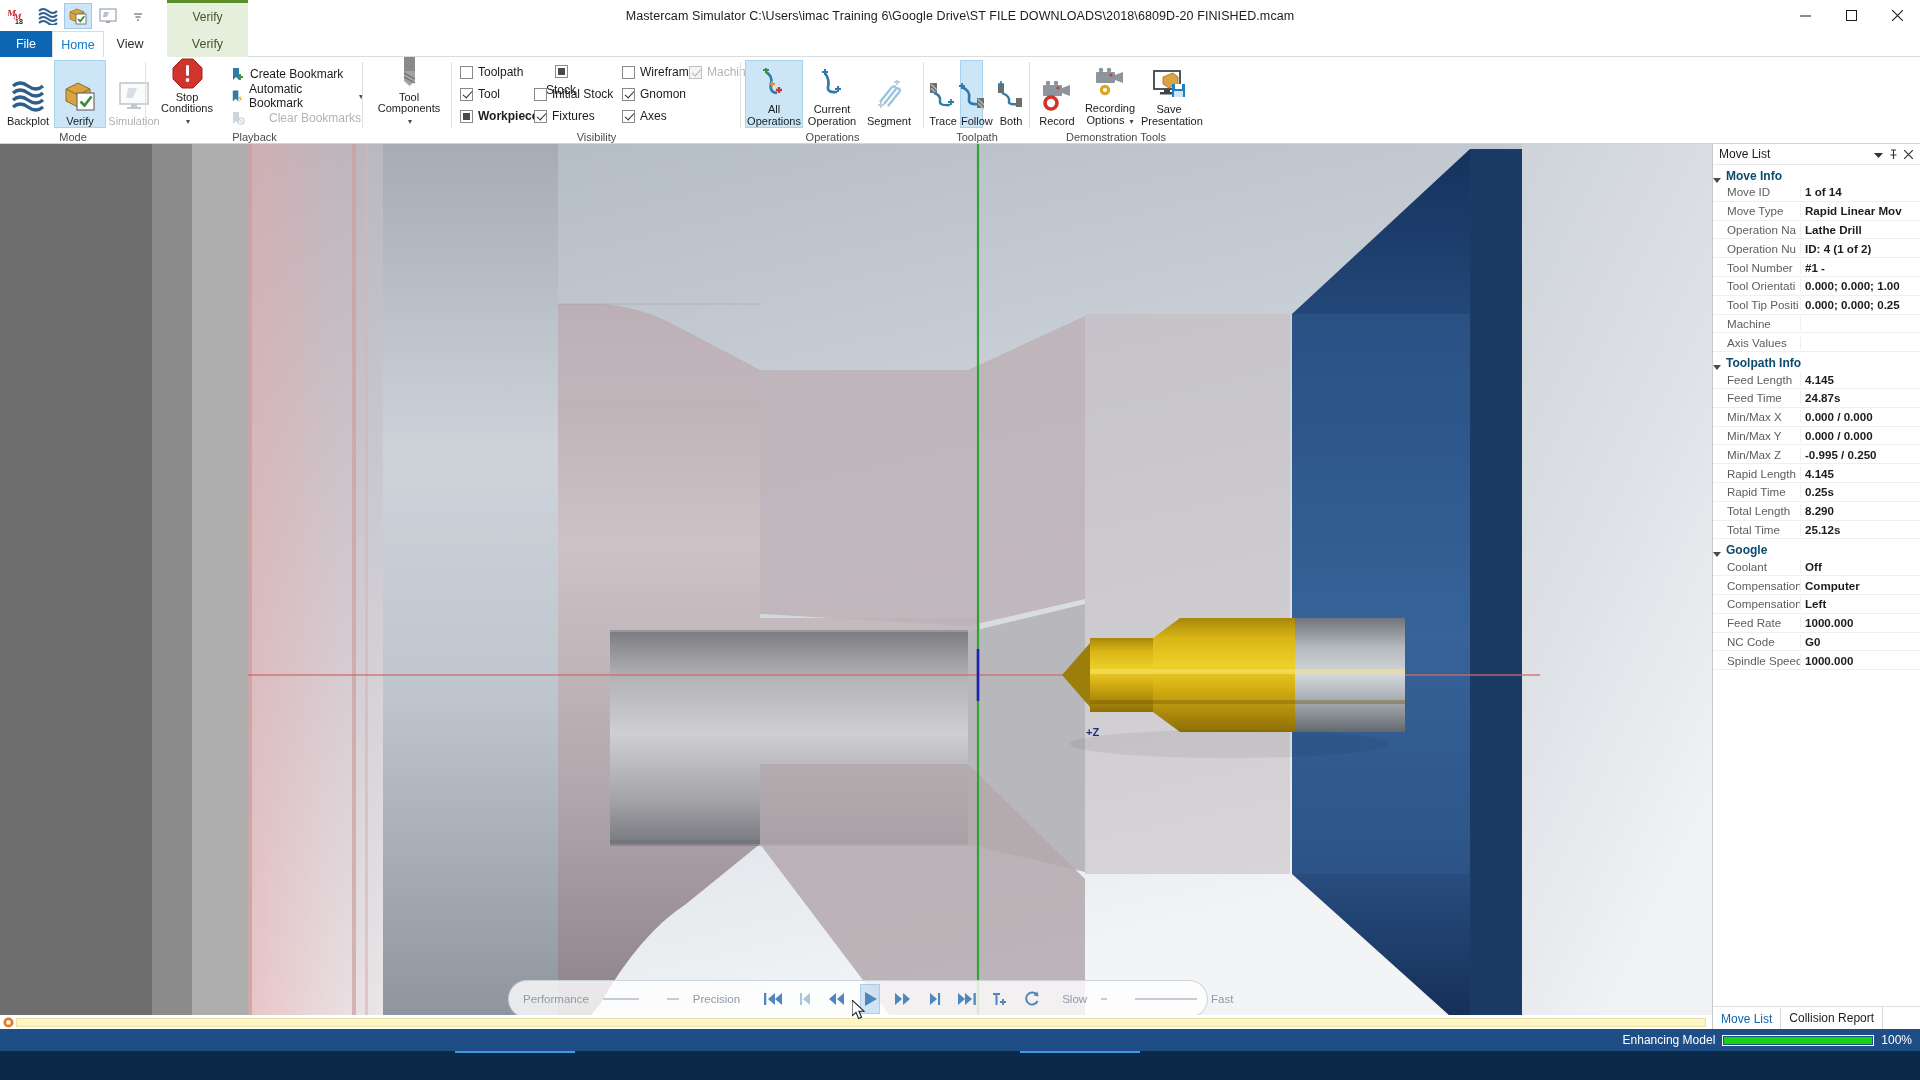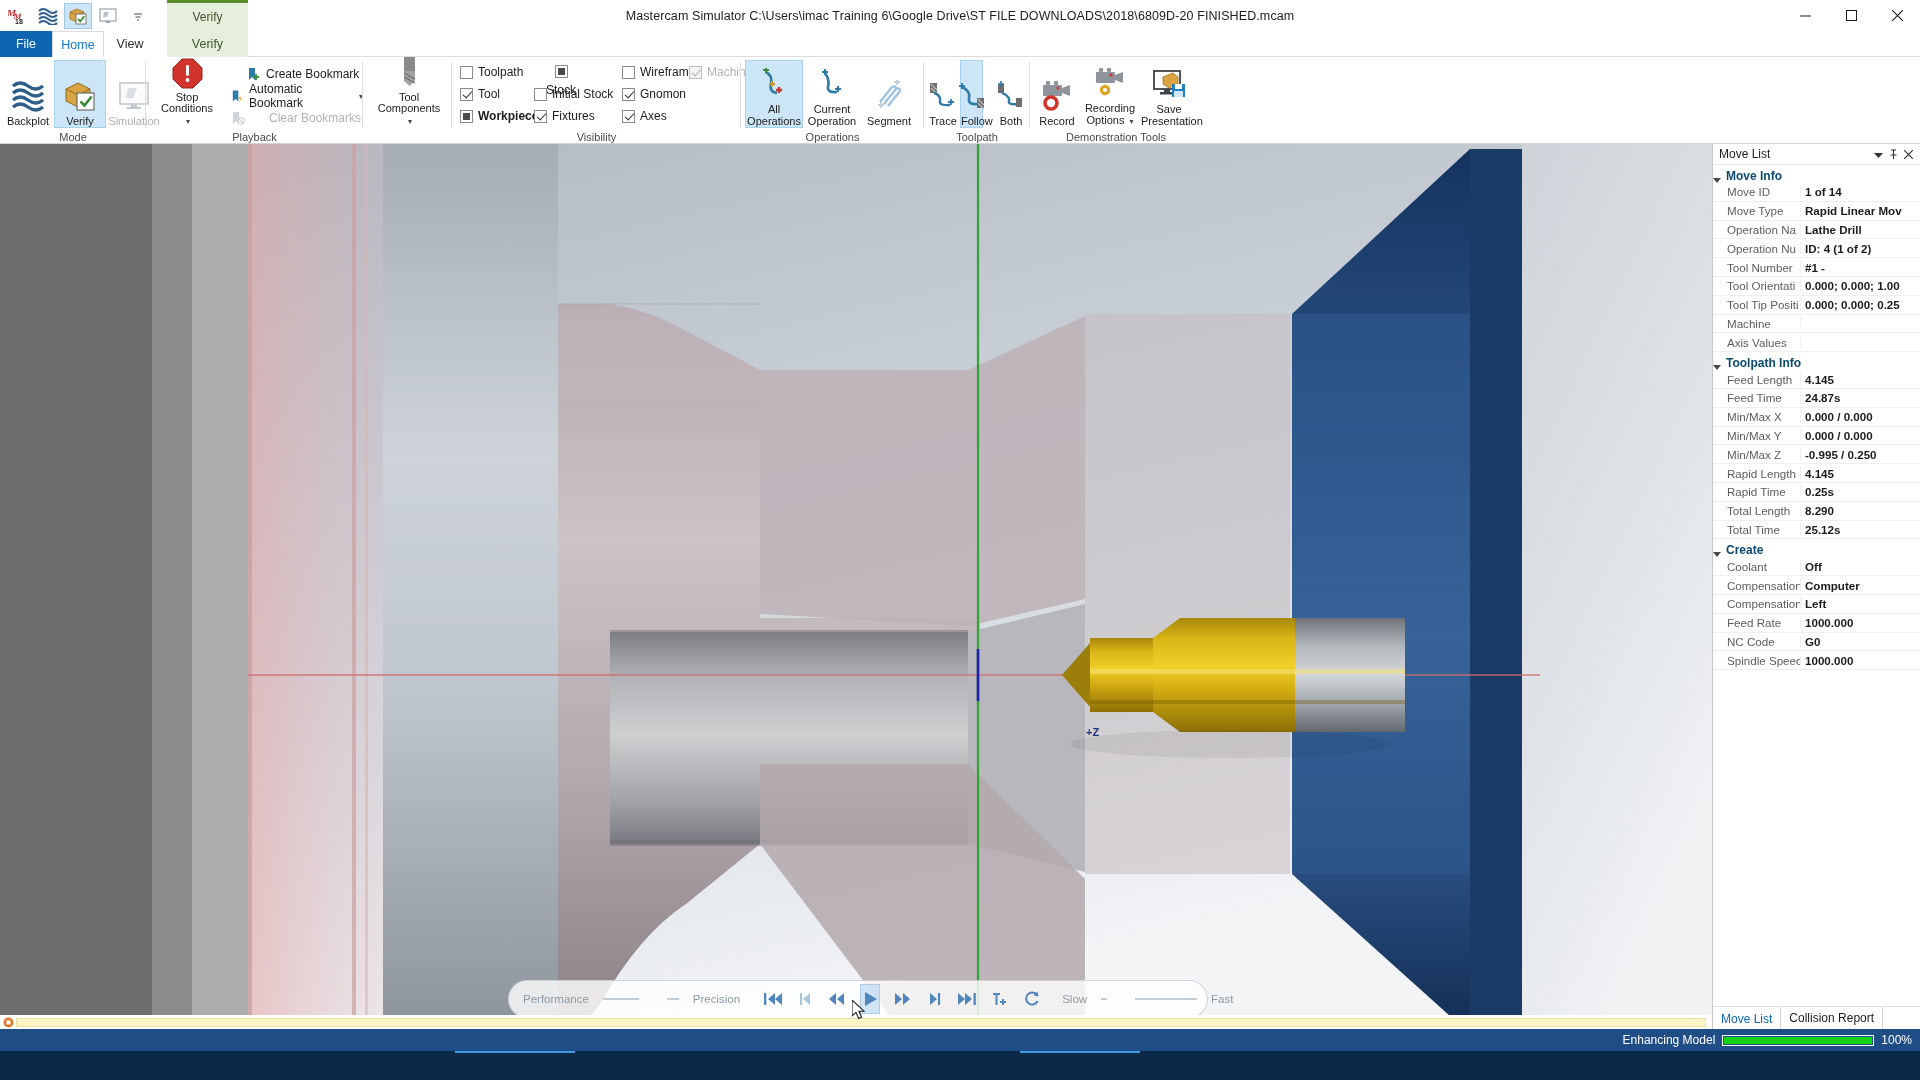--- a/index.html
+++ b/index.html
@@ -352,21 +352,21 @@
         <span class="ico">
           <svg width="31" height="31" viewBox="0 0 31 31">
             <polygon points="10,1 21,1 30,10 30,21 21,30 10,30 1,21 1,10" fill="#d0342c" stroke="#9c241c" stroke-width="1"></polygon>
             <rect x="14" y="7" width="3" height="11" fill="#fff" rx="1.4"></rect>
             <circle cx="15.5" cy="22" r="1.9" fill="#fff"></circle>
           </svg>
         </span>
         <span class="lbl" style="line-height:11.5px">Stop<br>Conditions <span class="dropcaret">▾</span></span>
       </div>
 
-      <div class="smallrow" style="left:100px; top:8px;">
+      <div class="smallrow" style="left:84px; top:8px;">
         <svg width="15" height="15" viewBox="0 0 15 15">
           <path d="M3 1 L9 1 L9 13 L6 10 L3 13 Z" fill="#2e7ba8"></path>
           <path d="M10 7 L10 13 M7 10 L13 10" stroke="#3f8f3f" stroke-width="1.9"></path>
         </svg>
         <span>Create Bookmark</span>
       </div>
       <div class="smallrow" style="left:84px; top:30px;">
         <svg width="15" height="15" viewBox="0 0 15 15">
           <path d="M3 1 L9 1 L9 13 L6 10 L3 13 Z" fill="#2e7ba8"></path>
           <path d="M11.5 6 L9 10 L11 10 L9.5 14 L13 9 L11 9 Z" fill="#e8a81c"></path>
@@ -874,21 +874,21 @@
             <div class="pv">8.290</div>
           </div>
         <div class="prow">
             <div class="pk">Total Time</div>
             <div class="pv">25.12s</div>
           </div>
       </div>
 
       <div class="grp-header">
         <span class="tri"></span>
-        <span>Create</span>
+        <span>Google</span>
       </div>
       <div>
         <div class="prow">
             <div class="pk">Coolant</div>
             <div class="pv">Off</div>
           </div>
         <div class="prow">
             <div class="pk">Compensation</div>
             <div class="pv">Computer</div>
           </div>

